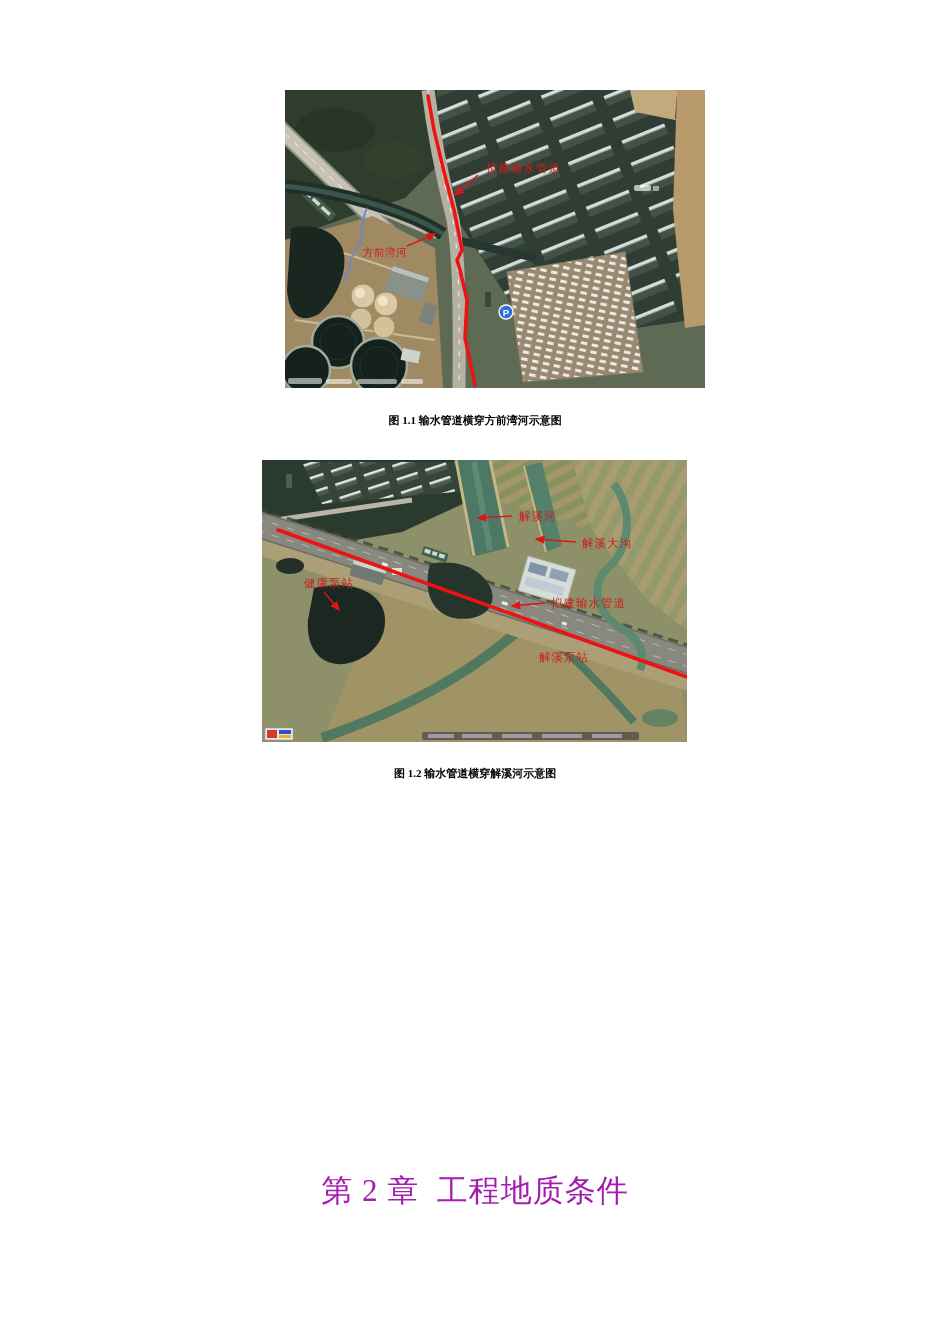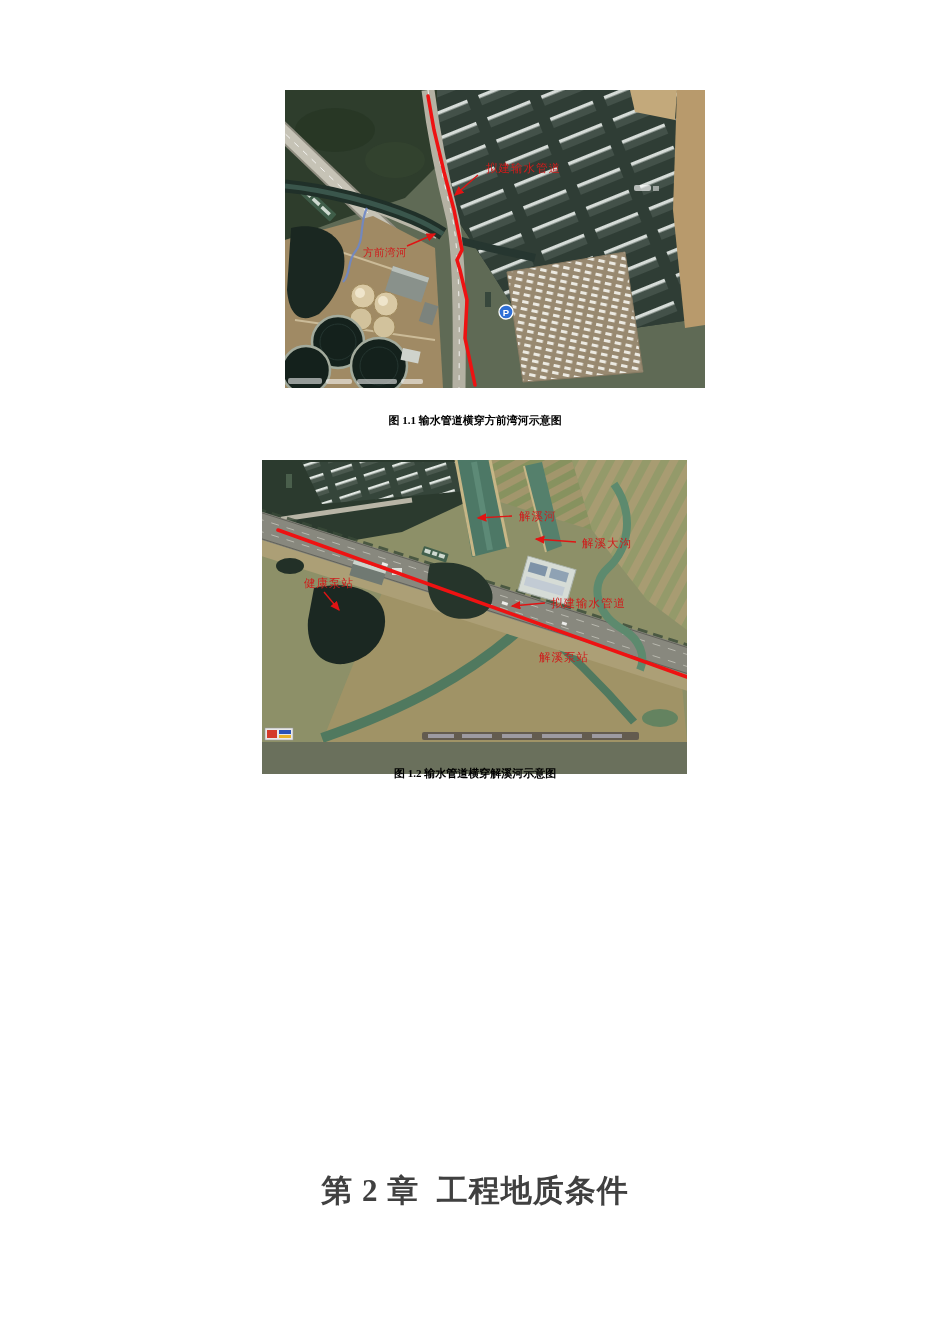--- a/index.html
+++ b/index.html
@@ -1,26 +1,26 @@
 <!DOCTYPE html>
 <html><head>
 <meta charset="utf-8">
 <style>
   html,body{margin:0;padding:0;}
   body{width:950px;height:1344px;background:#ffffff;position:relative;overflow:hidden;
        font-family:"Liberation Serif", serif;}
   .fig{position:absolute;overflow:hidden;background:#6a705c;}
   #fig1{left:285px;top:90px;width:420px;height:298px;}
-  #fig2{left:262px;top:460px;width:425px;height:314px;}
+  #fig2{left:262px;top:460px;width:425px;height:282px;}
   .caption{position:absolute;left:0;width:950px;text-align:center;
            font-weight:bold;font-size:11px;color:#000;}
   #cap1{top:413px;}
   #cap2{top:766px;}
   #chapter{position:absolute;top:1170px;left:0;width:950px;text-align:center;
-           font-weight:bold;font-size:31px;color:#404040;white-space:pre;letter-spacing:1px;}
+           font-weight:normal;font-size:31px;color:#a21caf;white-space:pre;letter-spacing:1px;}
   svg{display:block;}
   svg text.redlbl{font-family:"Liberation Sans",sans-serif;font-size:11.5px;fill:#cf1c1c;letter-spacing:1px;}
   svg text.smalllbl{font-family:"Liberation Sans",sans-serif;font-size:10.5px;fill:#cf1c1c;letter-spacing:0.5px;}
   svg text.picon{font-family:"Liberation Sans",sans-serif;font-size:9.5px;font-weight:bold;fill:#ffffff;}
 </style>
 </head>
 <body>
 
 <div class="fig" id="fig1">
   <svg width="420" height="298" viewBox="0 0 420 298">

